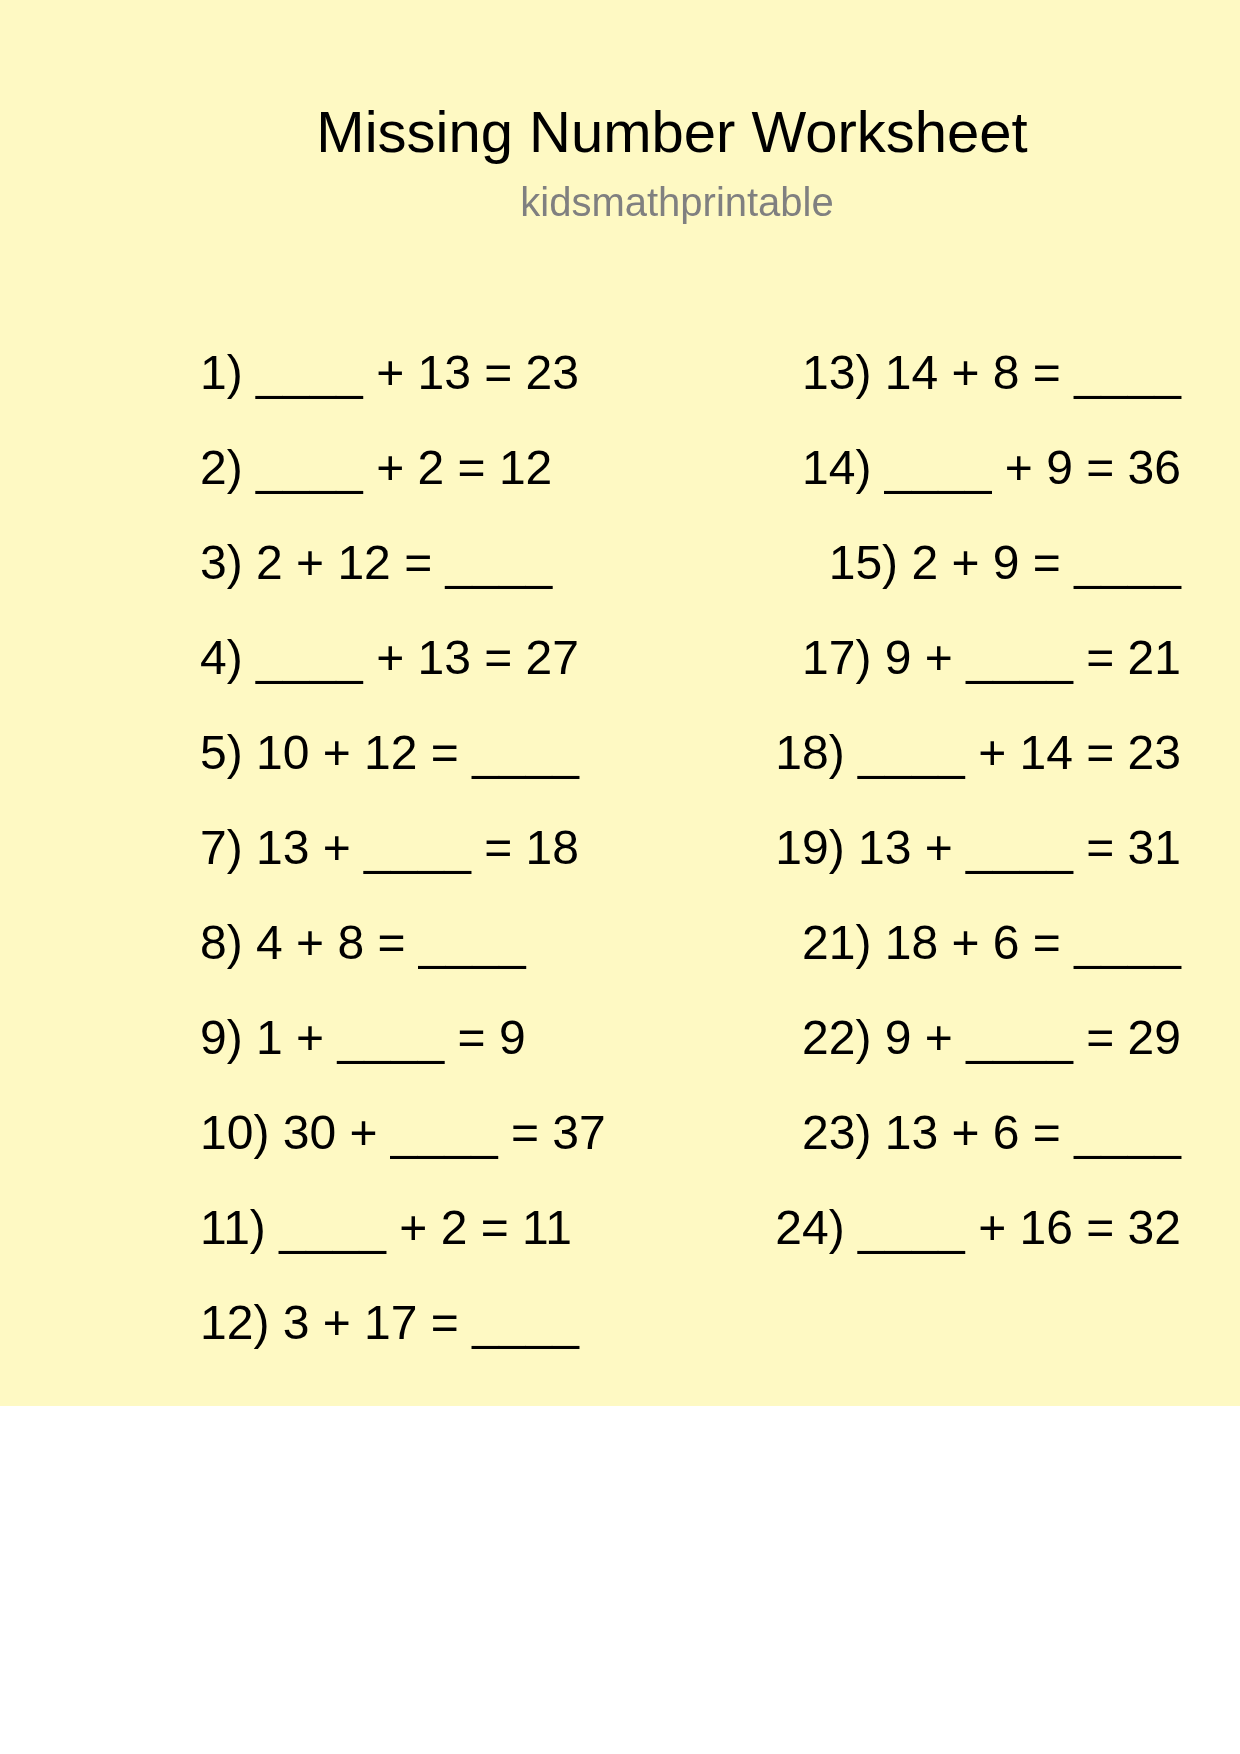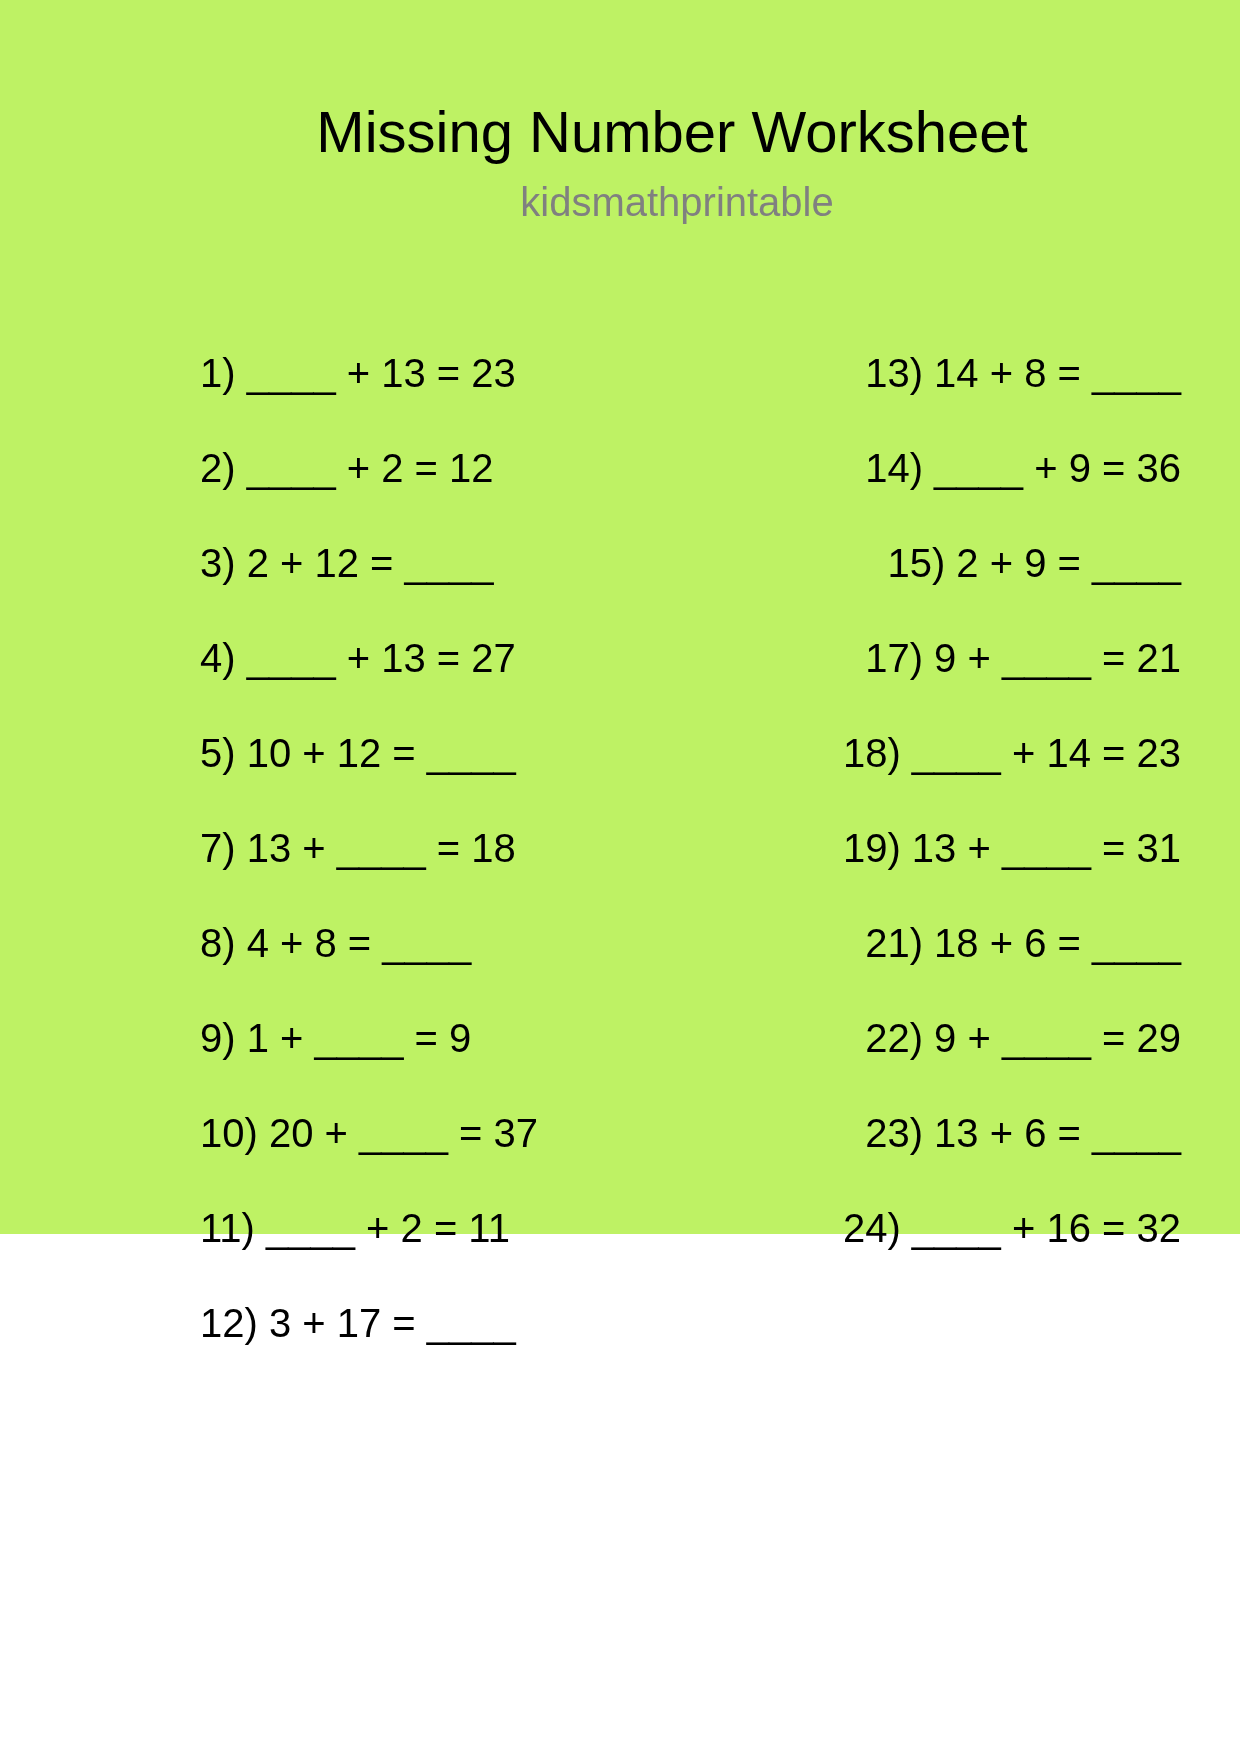--- a/index.html
+++ b/index.html
@@ -12,22 +12,22 @@
       height: 1754px;
       position: relative;
       overflow: hidden;
       font-family: "Liberation Sans", sans-serif;
       color: #000000;
     }
     .page {
       position: absolute;
       left: 0; top: 0;
       width: 1240px;
-      height: 1234px;
-      background: #bef264;
+      height: 1406px;
+      background: #fef9c3;
     }
     .title {
       position: absolute;
       left: 0;
       width: 1344px;
       top: 97px;
       text-align: center;
       font-size: 58px;
       line-height: 70px;
       color: #000000;
@@ -46,21 +46,21 @@
     }
     .column {
       position: absolute;
       top: 343px;
       width: 480px;
     }
     .column.left { left: 200px; }
     .column.right { left: 701px; text-align: right; }
     .problem {
       height: 95px;
-      font-size: 40px;
+      font-size: 48px;
       line-height: 60px;
       white-space: pre;
       color: #000000;
     }
   </style>
 </head>
 <body>
 
 <div class="page">
   <div class="title">Missing Number Worksheet</div>
@@ -68,21 +68,21 @@
 
   <div class="column left">
     <div class="problem">1) ____ + 13 = 23</div>
     <div class="problem">2) ____ + 2 = 12</div>
     <div class="problem">3) 2 + 12 = ____</div>
     <div class="problem">4) ____ + 13 = 27</div>
     <div class="problem">5) 10 + 12 = ____</div>
     <div class="problem">7) 13 + ____ = 18</div>
     <div class="problem">8) 4 + 8 = ____</div>
     <div class="problem">9) 1 + ____ = 9</div>
-    <div class="problem">10) 20 + ____ = 37</div>
+    <div class="problem">10) 30 + ____ = 37</div>
     <div class="problem">11) ____ + 2 = 11</div>
     <div class="problem">12) 3 + 17 = ____</div>
   </div>
 
   <div class="column right">
     <div class="problem">13) 14 + 8 = ____</div>
     <div class="problem">14) ____ + 9 = 36</div>
     <div class="problem">15) 2 + 9 = ____</div>
     <div class="problem">17) 9 + ____ = 21</div>
     <div class="problem">18) ____ + 14 = 23</div>

